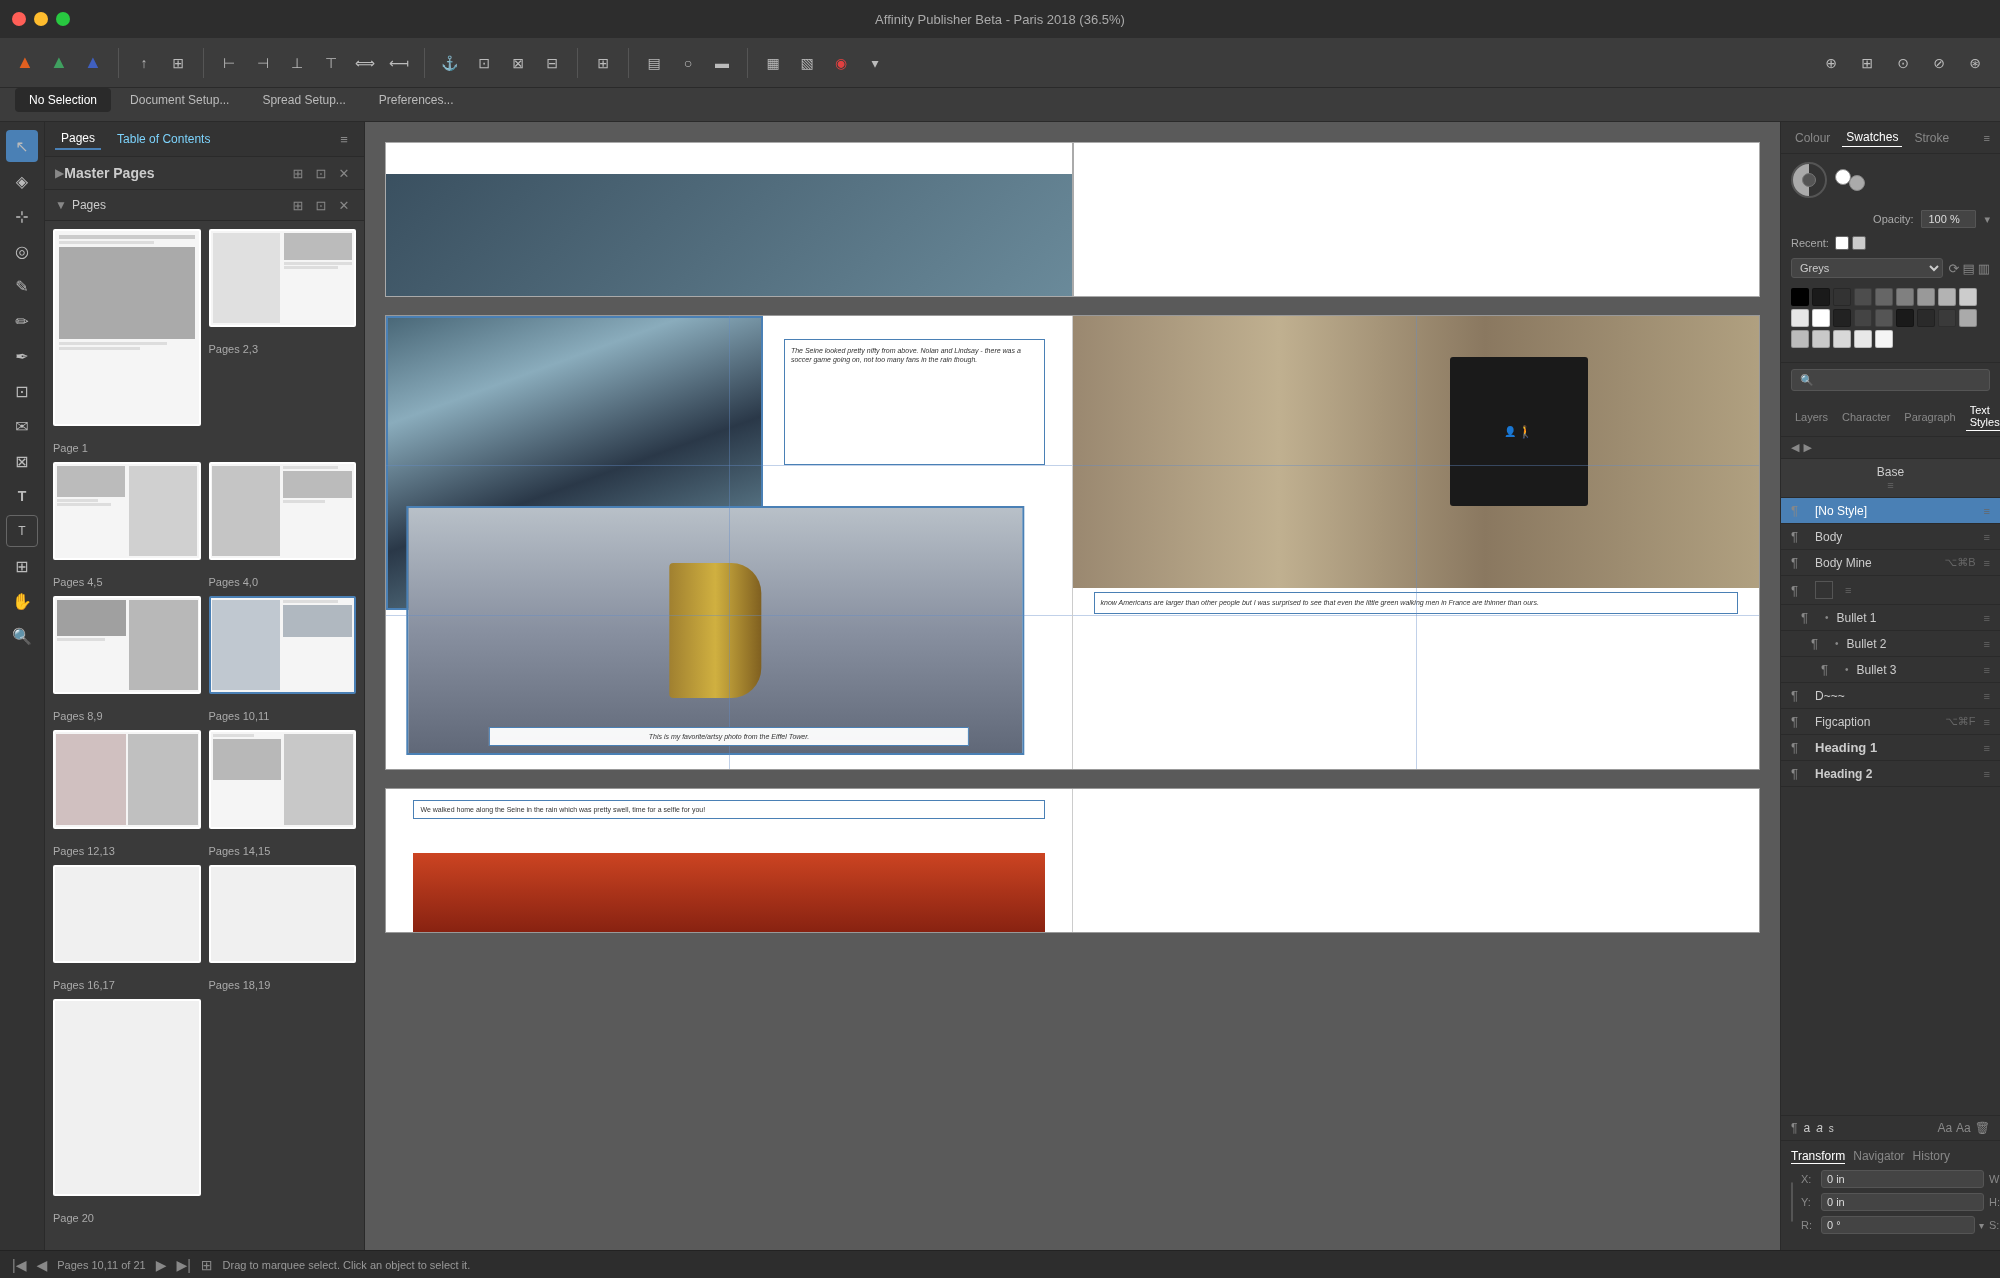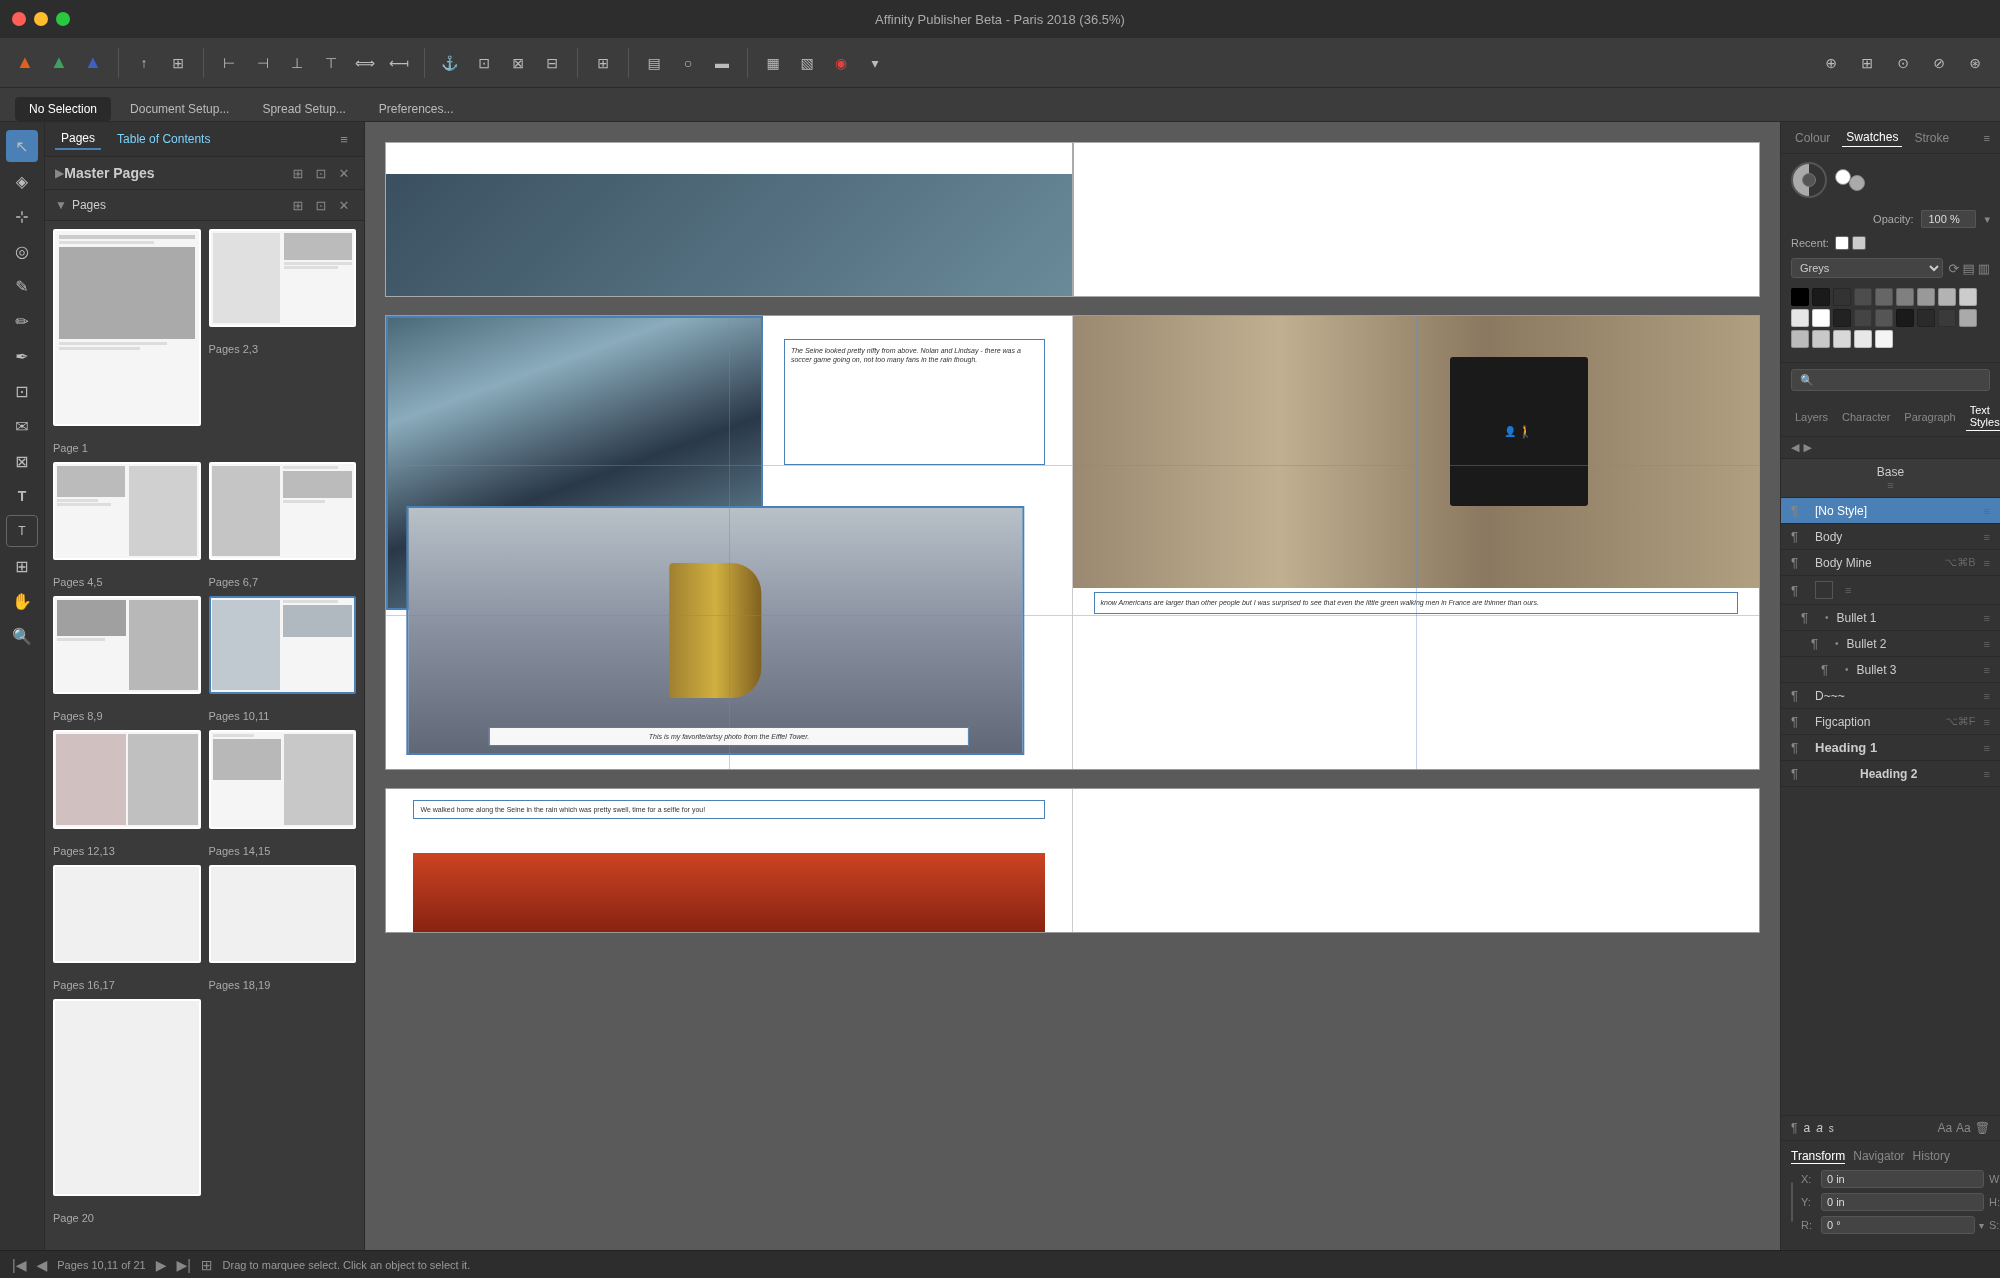--- a/index.html
+++ b/index.html
@@ -80,21 +80,21 @@
       justify-content: center;
       border-radius: 3px;
       font-size: 14px;
     }
 
     
     .tab-bar {
       background: #3c3c3c;
       height: 34px;
       display: flex;
-      align-items: flex-end;
+      align-items: flex-start;
       padding: 0 15px;
       gap: 5px;
       border-bottom: 1px solid #2a2a2a;
       flex-shrink: 0;
     }
     .tab-item {
       padding: 5px 14px;
       background: transparent;
       border: none;
       color: #bbb;
@@ -791,21 +791,21 @@
           <div class="page-thumb spread">
             <div style="width:100%;height:100%;background:#f5f5f5;display:flex;">
               <div style="flex:1;background:#c5c5c5;margin:2px 1px;"></div>
               <div style="flex:1;padding:2px;">
                 <div style="height:3px;background:#ddd;margin-bottom:2px;width:80%;"></div>
                 <div style="height:30%;background:#bbb;margin-bottom:2px;"></div>
                 <div style="height:3px;background:#ddd;width:60%;"></div>
               </div>
             </div>
           </div>
-          <span class="page-label">Pages 6,7</span>
+          <span class="page-label">Pages 4,0</span>
         </div>
       </div>
 
       <div class="pages-row">
         <div class="page-item">
           <div class="page-thumb spread">
             <div style="width:100%;height:100%;background:#f5f5f5;display:flex;">
               <div style="flex:1;padding:2px;">
                 <div style="height:40%;background:#a0a0a0;margin-bottom:2px;"></div>
                 <div style="height:3px;background:#ddd;width:70%;margin-bottom:1px;"></div>
@@ -1121,21 +1121,21 @@
         </div>
 
         <div class="ts-item">
           <span class="ts-icon">¶</span>
           <span class="ts-label" style="font-size:13px;font-weight:bold;">Heading 1</span>
           <button class="ts-menu-btn">≡</button>
         </div>
 
         <div class="ts-item">
           <span class="ts-icon">¶</span>
-          <span class="ts-label" style="font-size:12px;font-weight:bold;margin-left:45px;">Heading 2</span>
+          <span class="ts-label" style="font-size:12px;font-weight:bold;">Heading 2</span>
           <button class="ts-menu-btn">≡</button>
         </div>
 
       </div>
     </div>
 
     <div style="display:flex;align-items:center;padding:5px 10px;background:#333;border-top:1px solid #2a2a2a;gap:6px;">
       <span style="font-size:12px;color:#888;cursor:pointer;">¶</span>
       <span style="font-size:12px;color:#ccc;cursor:pointer;">a</span>
       <span style="font-size:12px;color:#ccc;cursor:pointer;font-style:italic;">a</span>

